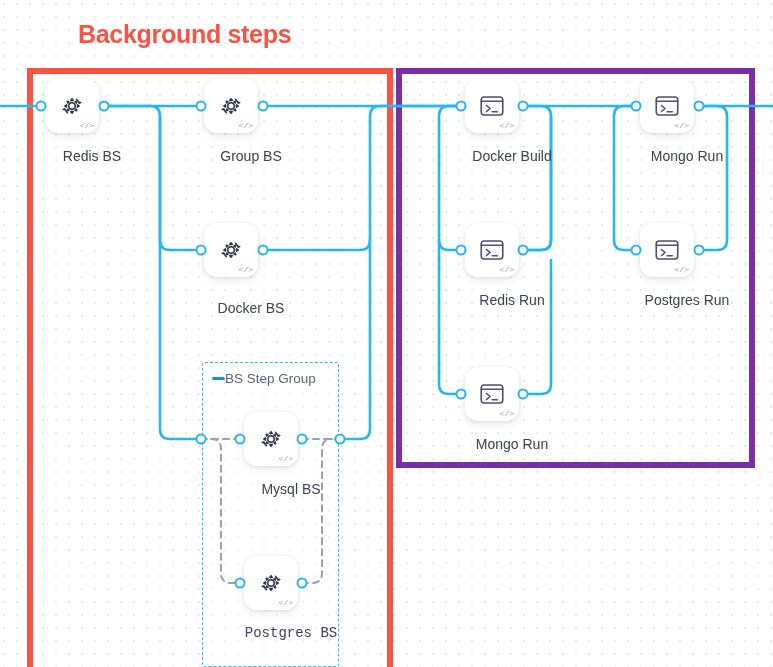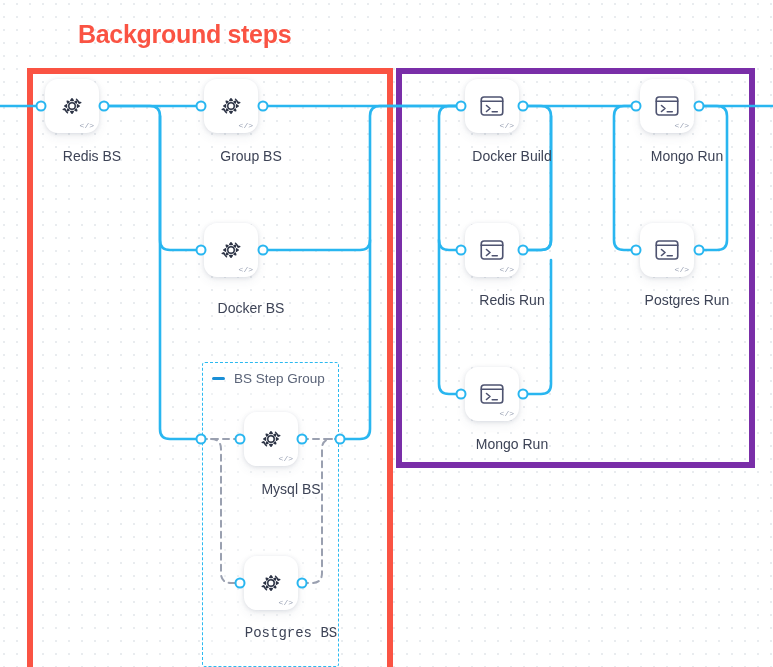--- a/index.html
+++ b/index.html
@@ -68,21 +68,21 @@
     width: 137px; height: 305px;
     border: 1.5px dashed #2bb9f0;
     border-radius: 3px;
     background: rgba(255,255,255,0.35);
   }
   #step-group-header {
     position: absolute;
     left: 212px; top: 371px;
     display: flex;
     align-items: center;
-    gap: 9px;
+    gap: 0;
     font-size: 13.5px;
     color: #5b6478;
     white-space: nowrap;
     user-select: none;
   }
   .collapse-dash {
     display: inline-block;
     width: 13px; height: 3px;
     background: #1a8fd6;
     border-radius: 2px;

